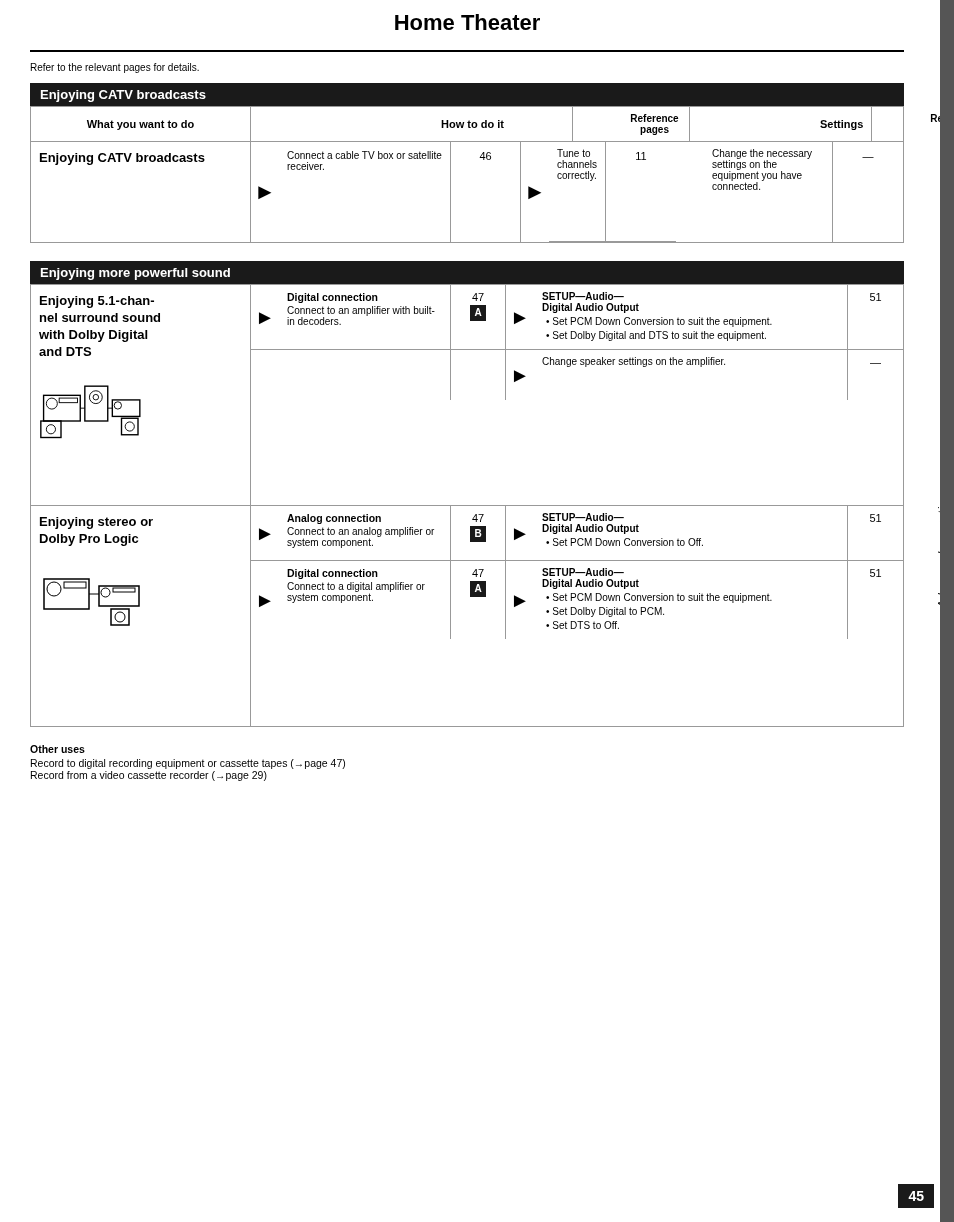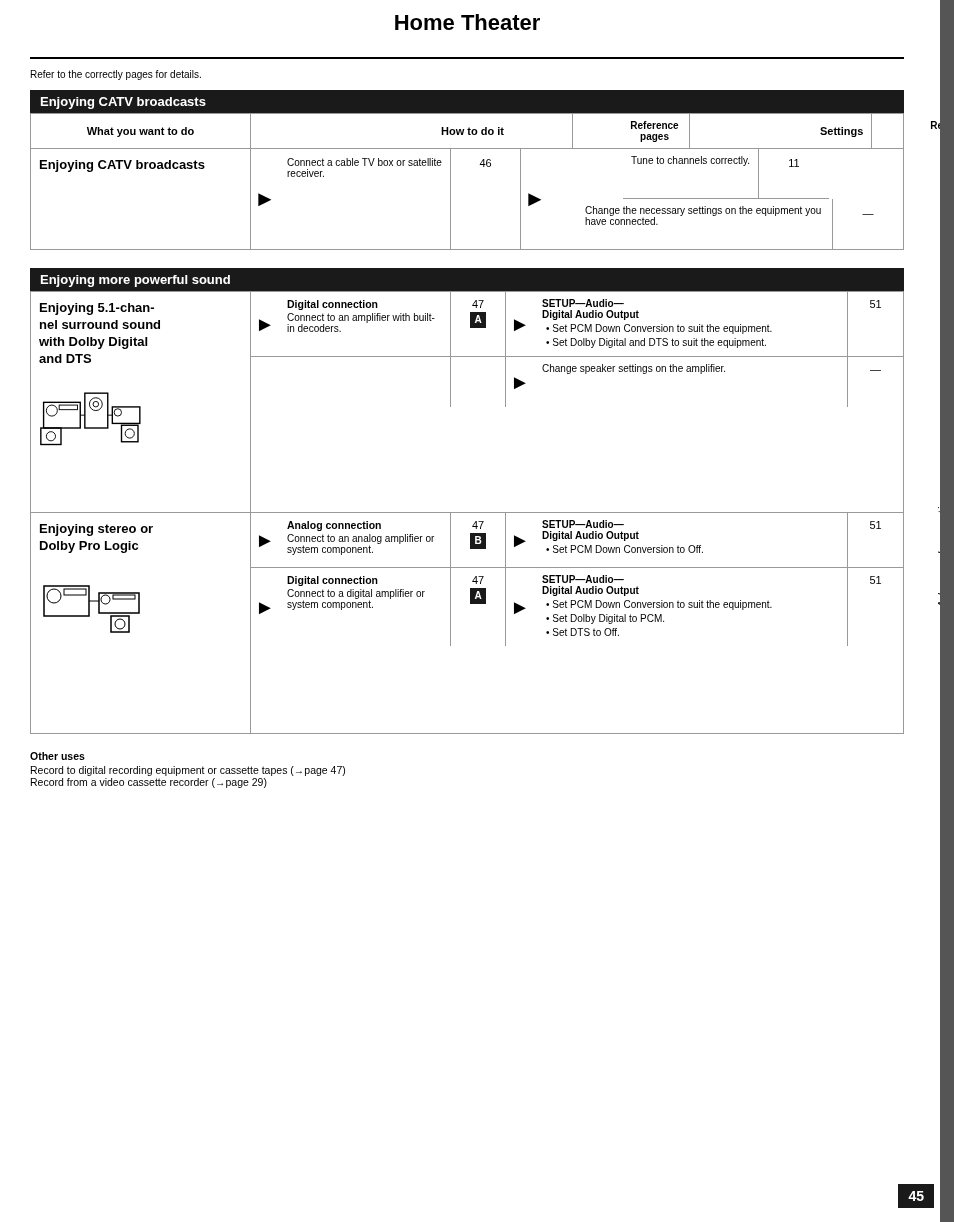--- a/index.html
+++ b/index.html
@@ -12,21 +12,21 @@
       min-height: 1222px;
       position: relative;
       padding: 10px 30px 30px 30px;
     }
 
     .page-title {
       font-size: 22px;
       font-weight: bold;
       text-align: center;
       border-bottom: 2px solid #000;
-      padding-bottom: 21px;
+      padding-bottom: 14px;
       margin-bottom: 10px;
     }
 
     .intro-text {
       font-size: 10px;
       margin-bottom: 10px;
     }
 
     .section-header {
       background: #1a1a1a;
@@ -165,22 +165,21 @@
       display: flex;
       align-items: flex-start;
       justify-content: center;
       padding-top: 8px;
       font-size: 11px;
     }
 
     .catv-settings-col {
       flex: 1;
       display: flex;
-      flex-direction: column;
-      align-items: center;
+      flex-direction: row;
     }
 
     .catv-settings-sub {
       display: flex;
       border-bottom: 1px solid #999;
       min-height: 50px;
     }
 
     .catv-settings-sub:last-child {
       border-bottom: none;
@@ -363,21 +362,21 @@
     }
 
   </style>
 </head>
 <body>
 
 <div class="main-content">
 
   <div class="page-title">Home Theater</div>
 
-  <p class="intro-text">Refer to the correctly pages for details.</p>
+  <p class="intro-text">Refer to the relevant pages for details.</p>
 
   <div>
     <div class="section-header">Enjoying CATV broadcasts</div>
     <div class="table-container">
 
       <div class="table-header-row">
         <div class="col-what">What you want to do</div>
         <div style="width:28px; min-width:28px; border-right:none;"></div>
         <div class="col-how">How to do it</div>
         <div class="col-ref-small">Reference pages</div>

